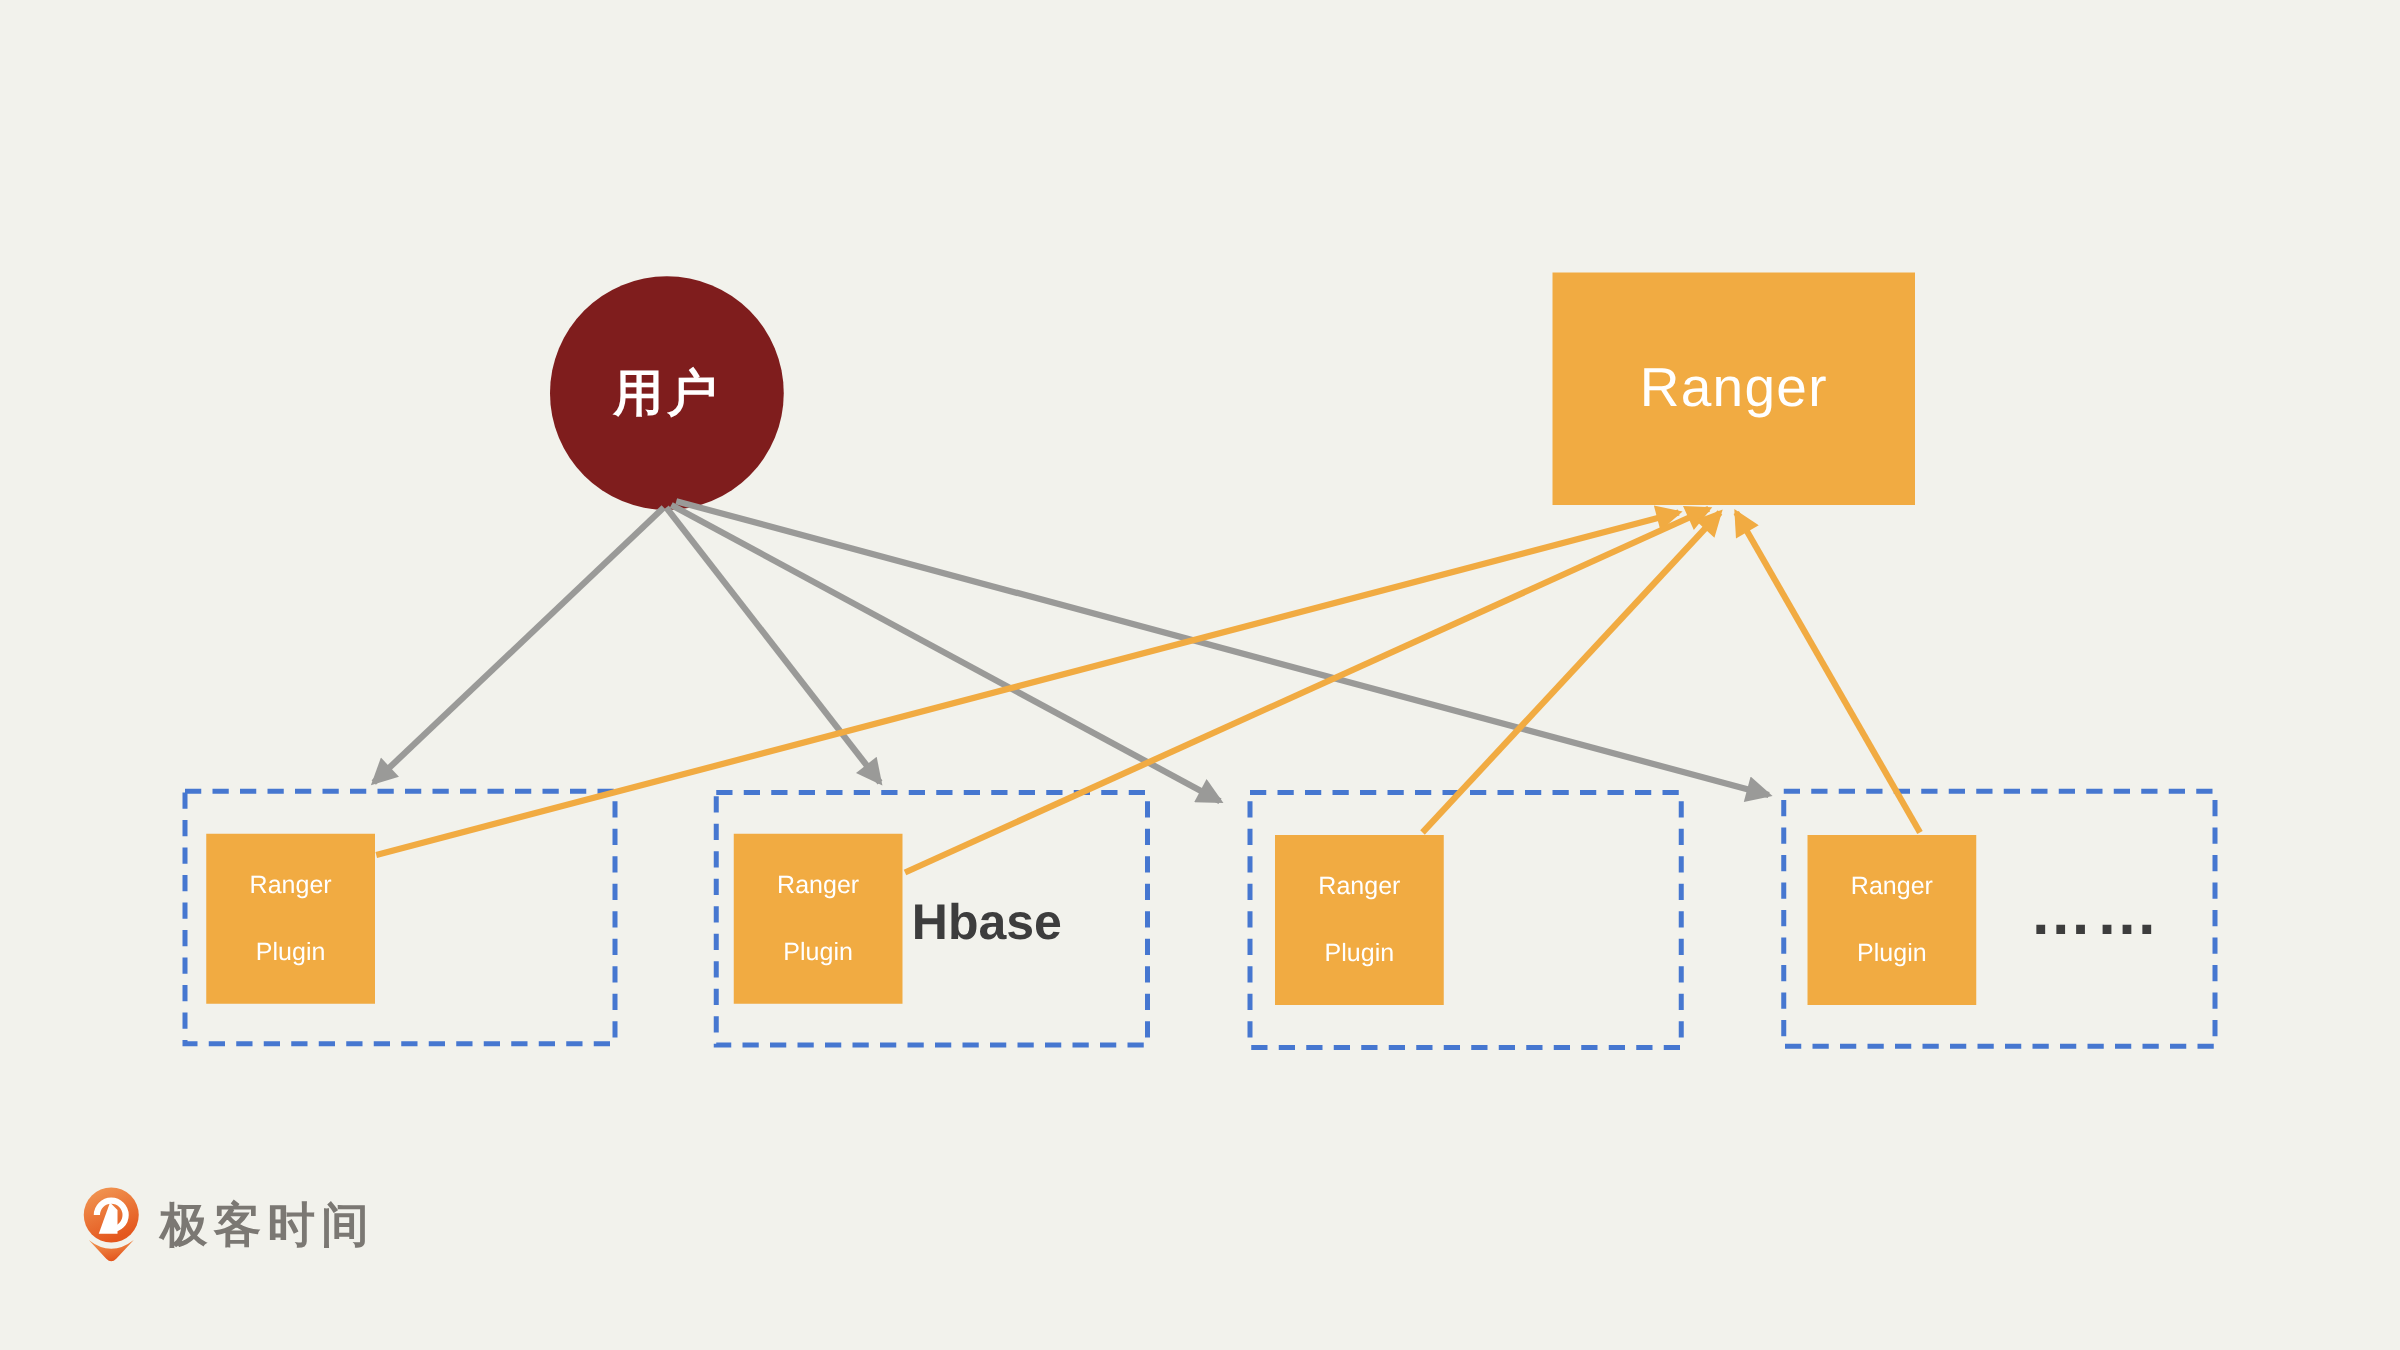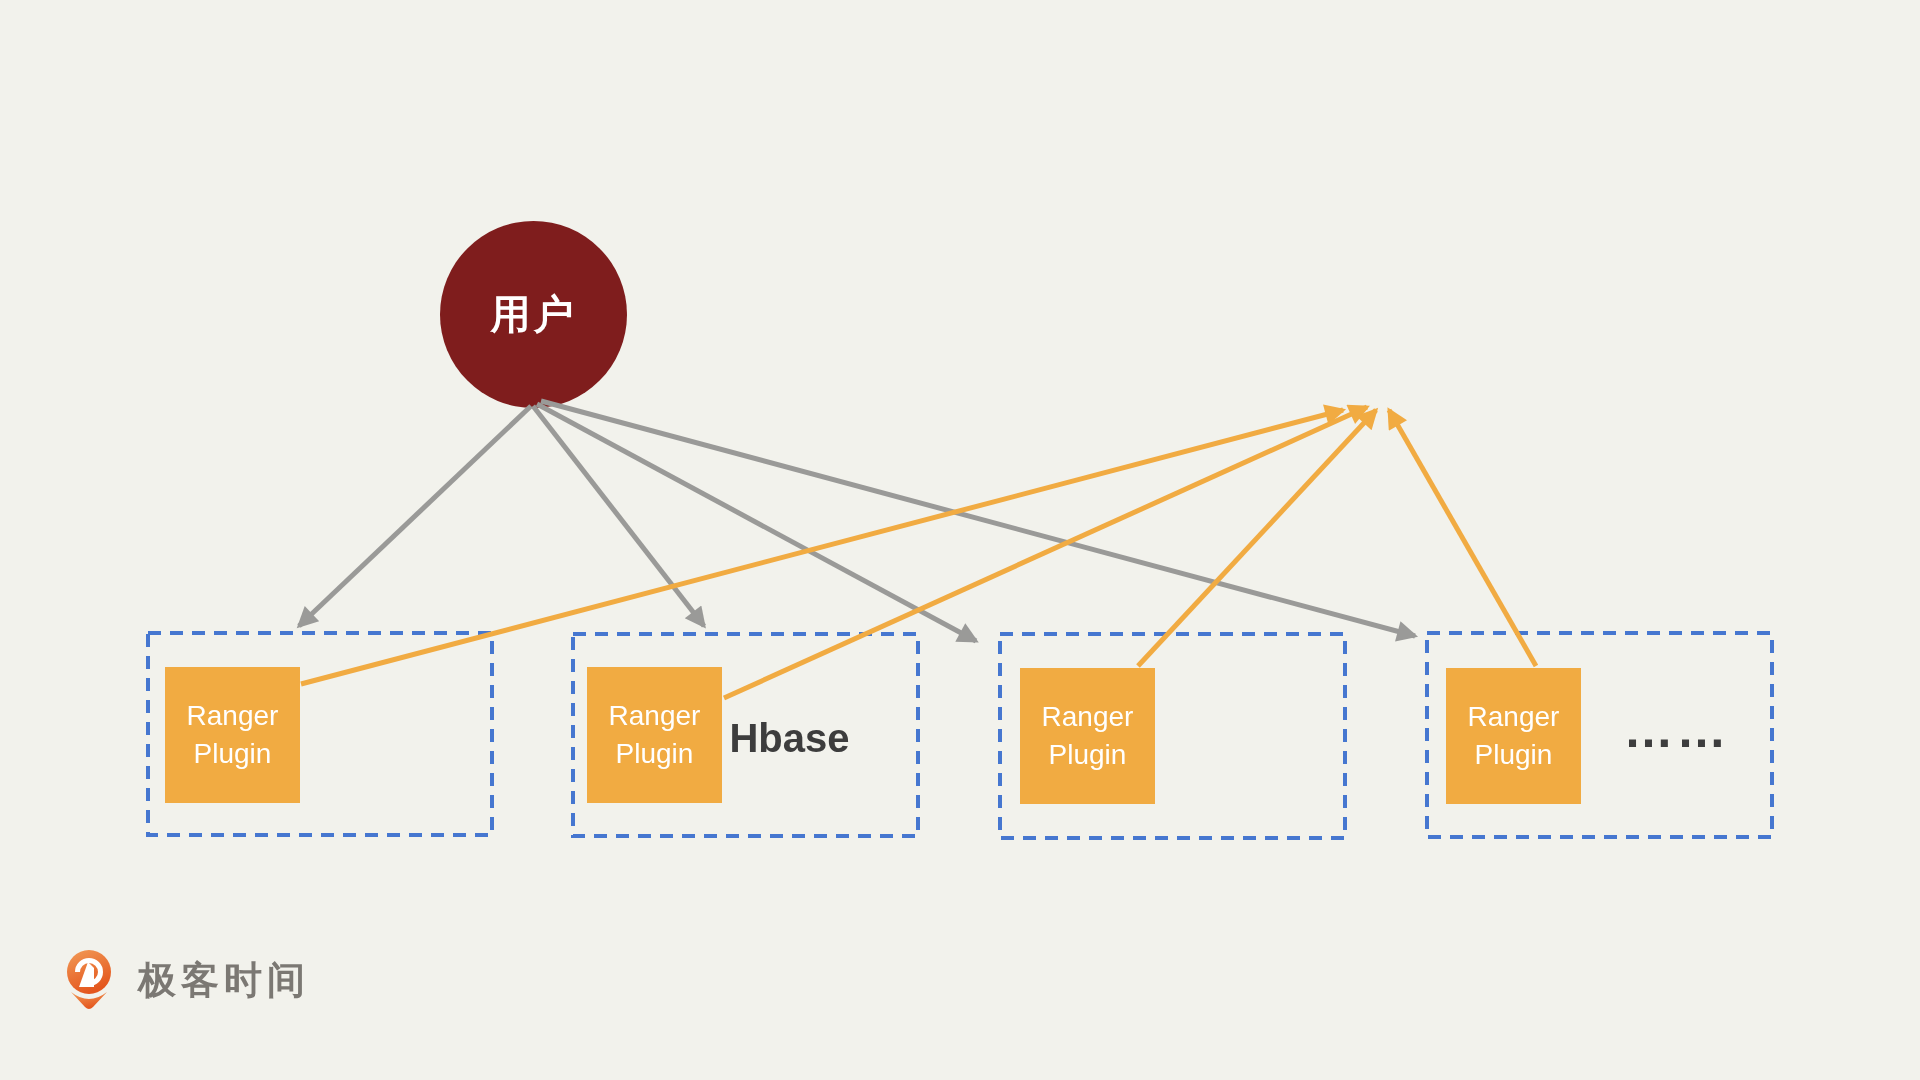--- a/index.html
+++ b/index.html
@@ -12,44 +12,47 @@
     left:440px;top:221px;width:187px;height:187px;border-radius:50%;
     background:#7f1d1d;color:#FFFFFF;font-size:40px;font-weight:600;letter-spacing:3px;
   }
   .ranger-box{
     left:1242px;top:218px;width:290px;height:186px;
     background:#F1AB42;color:#FFFFFF;font-size:44px;font-weight:500;letter-spacing:1px;
   }
   .plugin{
     position:absolute;width:135px;height:136px;background:#F1AB42;color:#FFFFFF;
     display:flex;align-items:center;justify-content:center;text-align:center;
-    font-size:28px;font-weight:500;line-height:38px;padding:0 6px;box-sizing:border-box;
+    font-size:20px;font-weight:500;line-height:54px;padding:0 6px;box-sizing:border-box;
   }
   .p1{left:165px;top:667px}.p2{left:587px;top:667px}.p3{left:1020px;top:668px}.p4{left:1446px;top:668px}
   .svc-label{
     position:absolute;height:60px;display:flex;align-items:center;justify-content:center;
     font-size:40px;font-weight:700;color:#3D3D3D;
   }
   .l1{left:300px;top:707px;width:192px}
   .l2{left:691px;top:708px;width:197px}
   .l3{left:1155px;top:708px;width:190px}
   .l4{left:1581px;top:700px;width:191px;font-size:50px;font-weight:700;letter-spacing:3px;}
   .arrows{position:absolute;left:0;top:0;pointer-events:none;}
-  .logo{position:absolute;left:64px;top:948px;display:flex;align-items:center;gap:24px;}
+  .logo{position:absolute;left:64px;top:948px;display:flex;align-items:center;gap:14px;}
   .logo-text{font-size:38px;font-weight:600;color:#7B7873;letter-spacing:5px;}
 </style>
 </head>
 <body>
 
 <div class="stage">
 
   <div class="node user-circle">
     <span>用户</span>
   </div>
 
+  <div class="node ranger-box">
+    <span>Ranger</span>
+  </div>
 
   <div class="plugin p1">
     <span>Ranger Plugin</span>
   </div>
   <div class="plugin p2">
     <span>Ranger Plugin</span>
   </div>
   <div class="plugin p3">
     <span>Ranger Plugin</span>
   </div>

